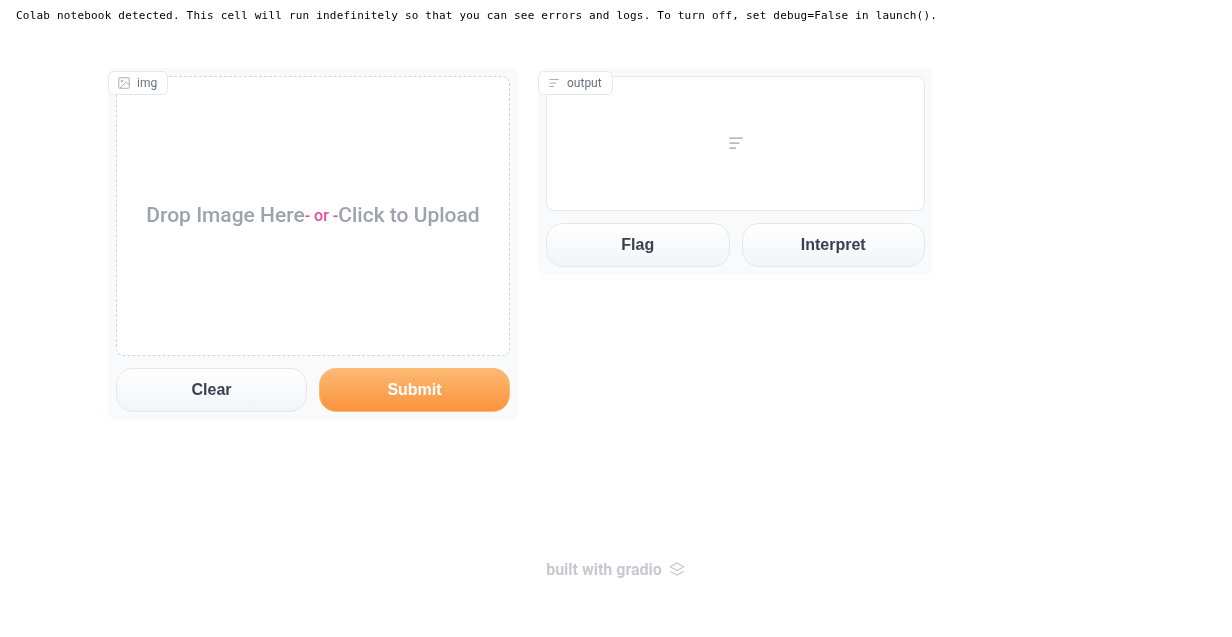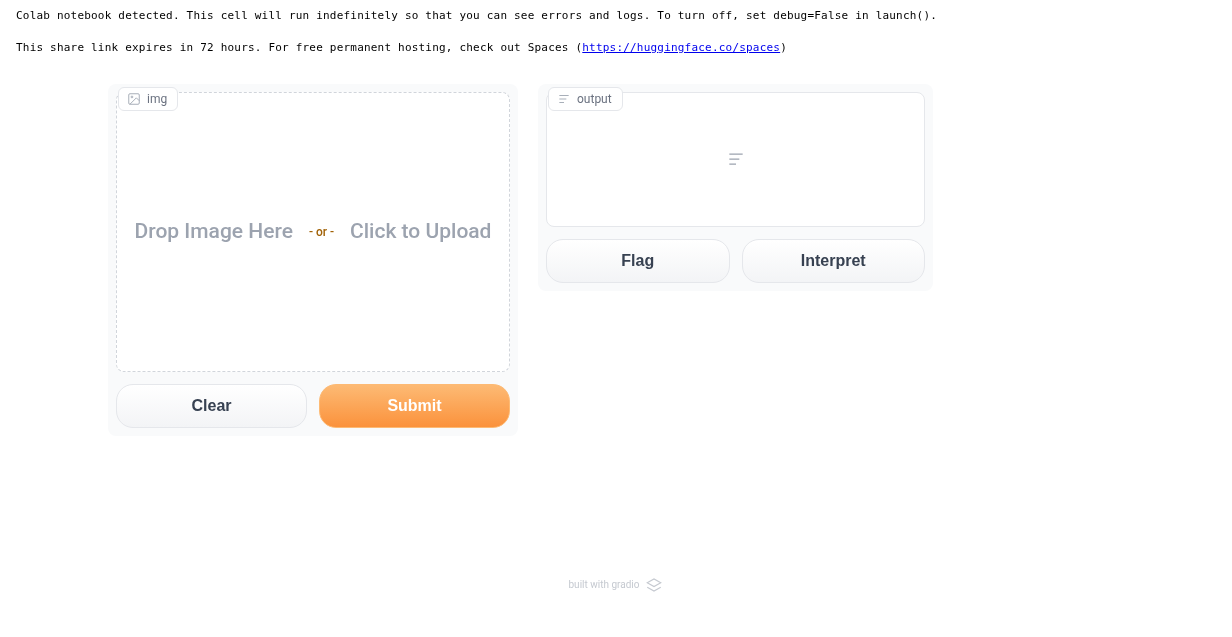--- a/index.html
+++ b/index.html
@@ -32,21 +32,21 @@
       background: #f9fafb;
       border-radius: 8px;
       padding: 8px;
       position: relative;
     }
     .panel-left { width: 410px; }
     .panel-right { width: 395px; }
     .component-label {
       position: absolute;
       top: 3px;
-      left: 10px;
+      left: 0;
       background: #fff;
       border: 1px solid #e5e7eb;
       border-radius: 6px;
       padding: 4px 10px 4px 8px;
       font-size: 12px;
       color: #6b7280;
       display: flex;
       align-items: center;
       gap: 6px;
       z-index: 2;
@@ -64,24 +64,24 @@
       position: relative;
     }
     .upload-text {
       font-size: 21px;
       color: #9ca3af;
       font-weight: 500;
       line-height: 1.6;
       text-align: center;
     }
     .upload-or {
-      font-size: 12px;
-      color: #a16207;
+      font-size: 16px;
+      color: #ec4899;
       font-weight: 500;
-      margin: 2px 16px;
+      margin: 2px 0;
     }
     .output-area {
       border: 1px solid #e5e7eb;
       border-radius: 8px;
       background: #fff;
       height: 135px;
       display: flex;
       align-items: center;
       justify-content: center;
       position: relative;
@@ -103,41 +103,38 @@
       color: #374151;
     }
     .btn-primary {
       background: linear-gradient(to bottom, #fdba74, #fb923c);
       border-color: #fdba74;
       color: #fff;
     }
     .footer {
       text-align: center;
       margin-top: 140px;
-      font-size: 10px;
+      font-size: 16px;
       color: #c5c9d0;
-      font-weight: 400;
+      font-weight: 700;
       display: flex;
       align-items: center;
       justify-content: center;
       gap: 6px;
     }
     .icon-svg { width: 14px; height: 14px; stroke: #9ca3af; fill: none; stroke-width: 1.5; }
     .icon-svg-big { width: 20px; height: 20px; stroke: #9ca3af; fill: none; stroke-width: 1.5; }
     .gradio-logo-svg { width: 18px; height: 18px; stroke: #c5c9d0; fill: none; stroke-width: 1.5; }
   </style>
 </head>
 <body>
 
 <div class="console-output">
   <div>Colab notebook detected. This cell will run indefinitely so that you can see errors and logs. To turn off, set debug=False in launch().</div>
   <br>
-  <div>
-    <span>This share link expires in 72 hours. For free permanent hosting, check out Spaces (</span><a href="#">https://huggingface.co/spaces</a><span>)</span>
-  </div>
 </div>
 
 <div class="gradio-container">
 
   <div class="panel panel-left">
     <div class="component-label">
       <svg class="icon-svg" viewBox="0 0 24 24">
           <rect x="3" y="3" width="18" height="18" rx="2"></rect>
           <circle cx="8.5" cy="8.5" r="1.5"></circle>
           <path d="M21 15l-5-5L5 21"></path>

